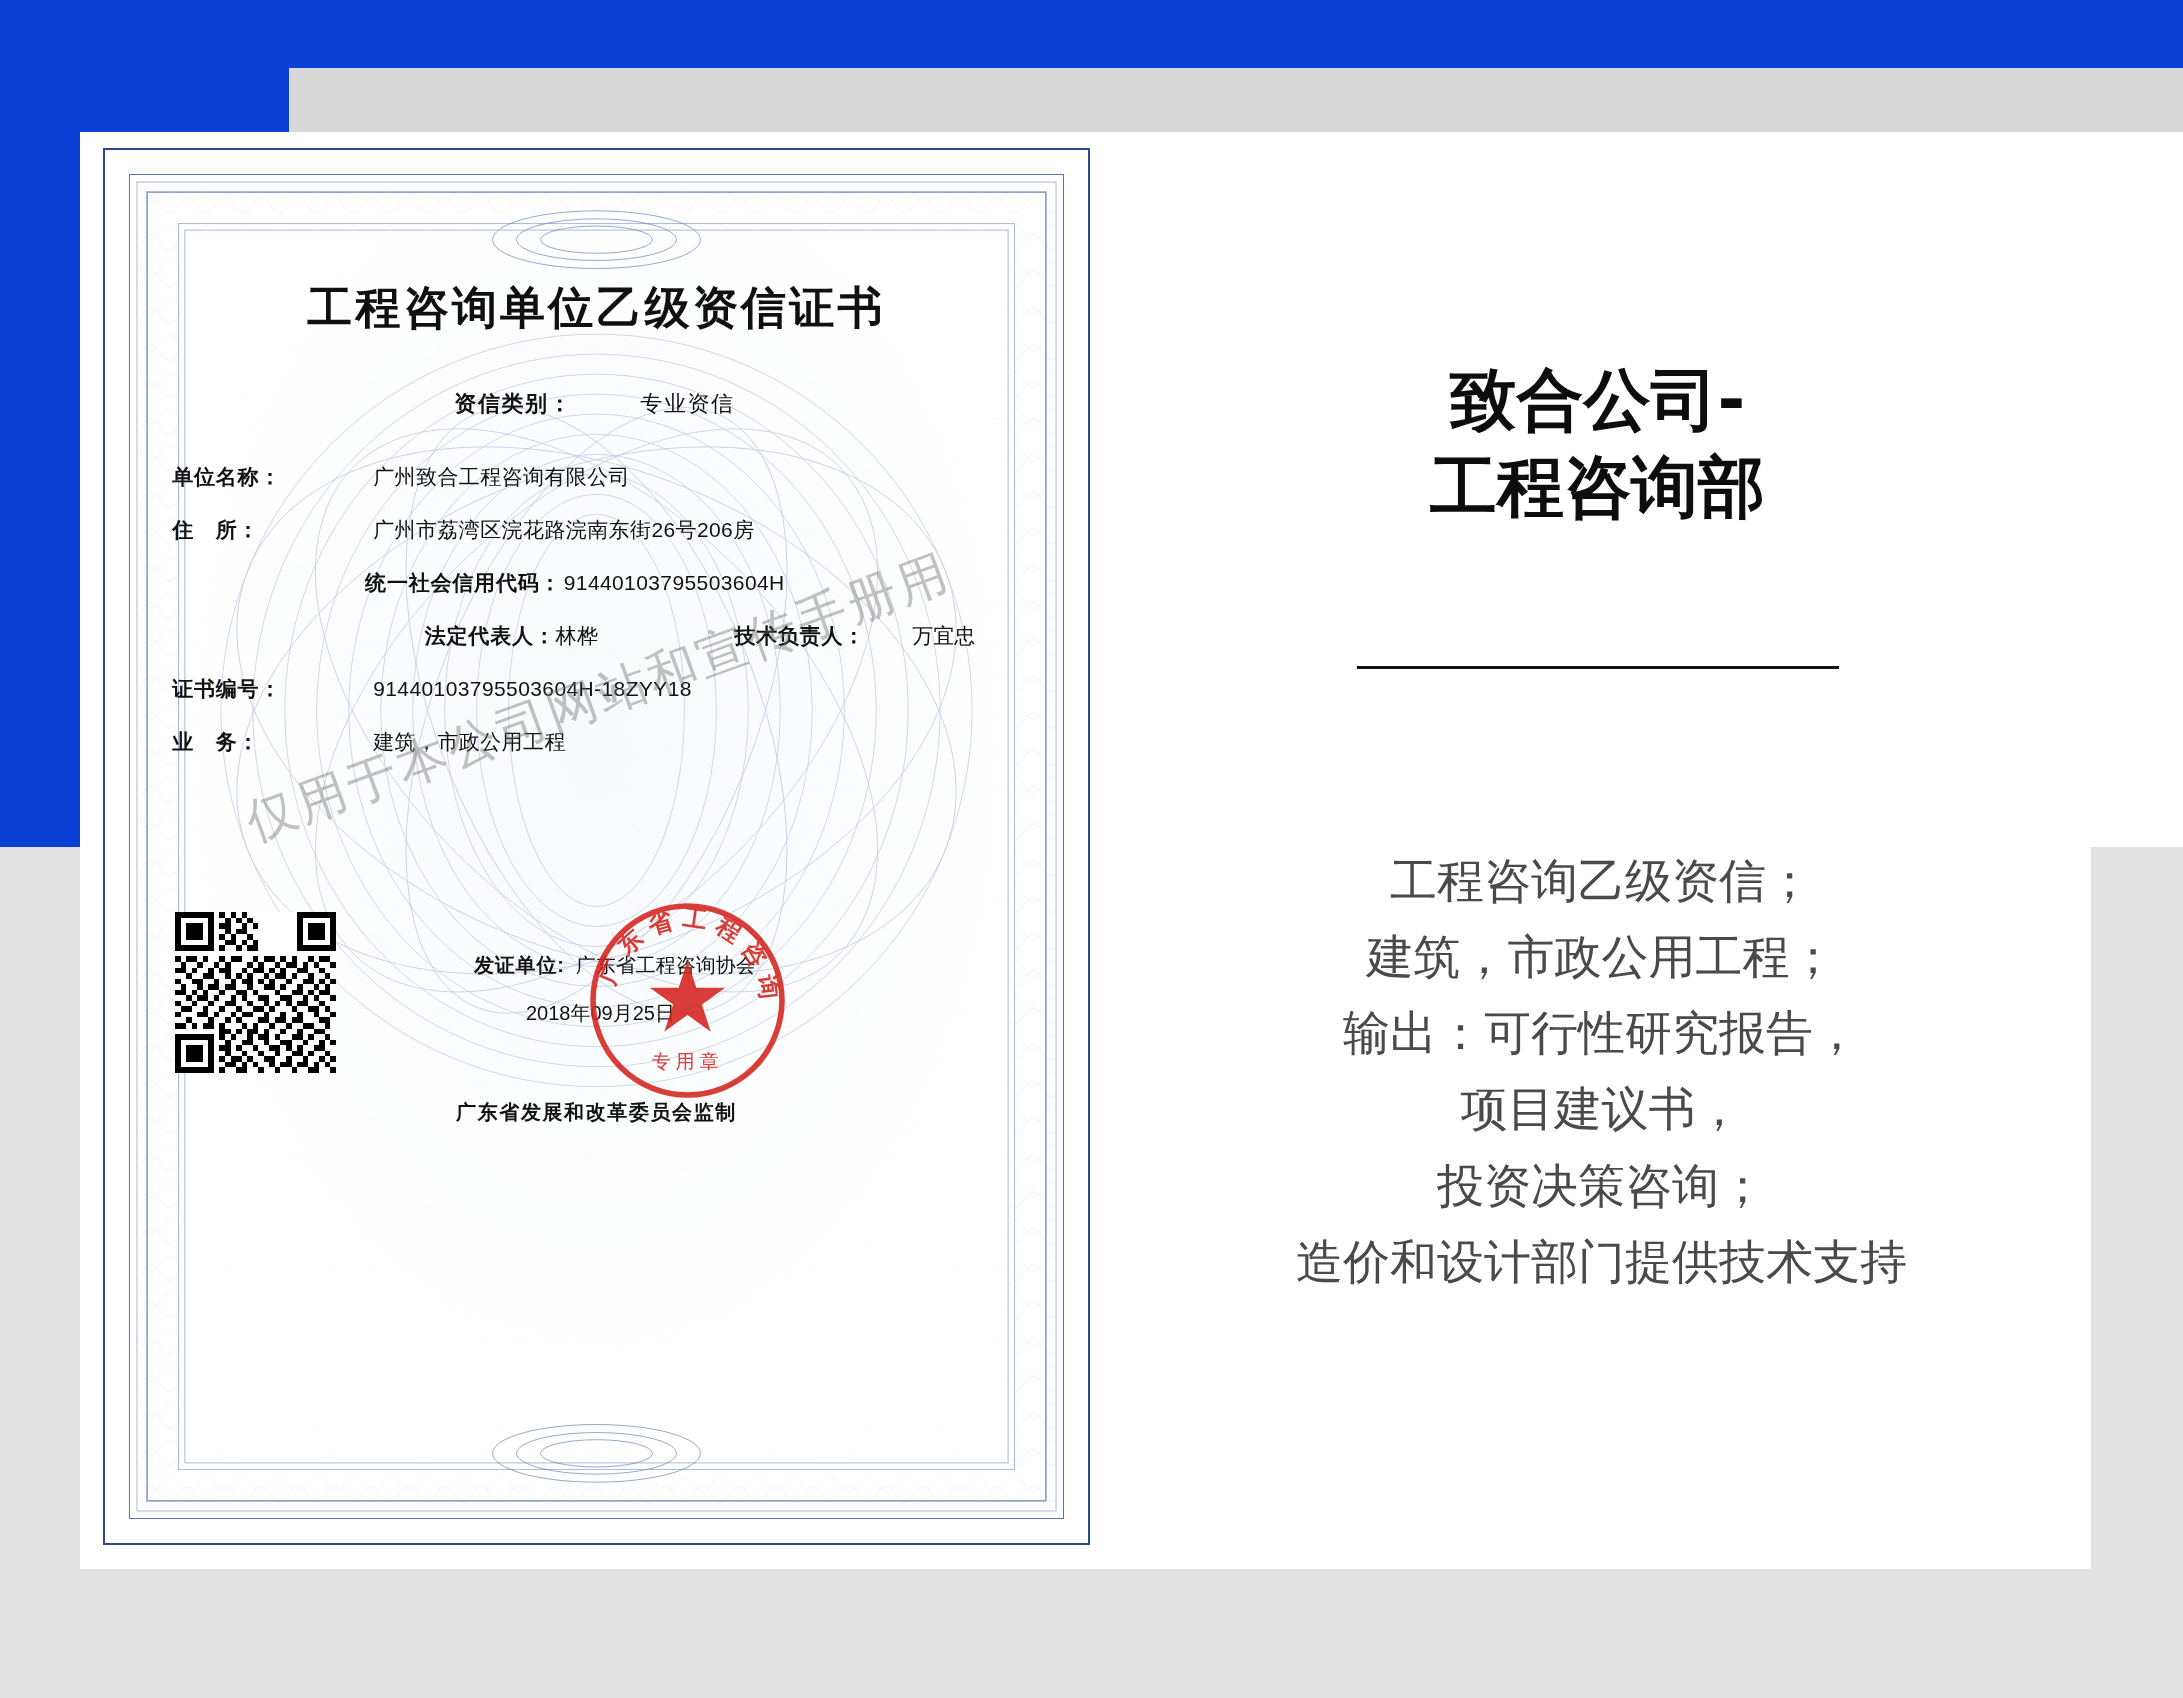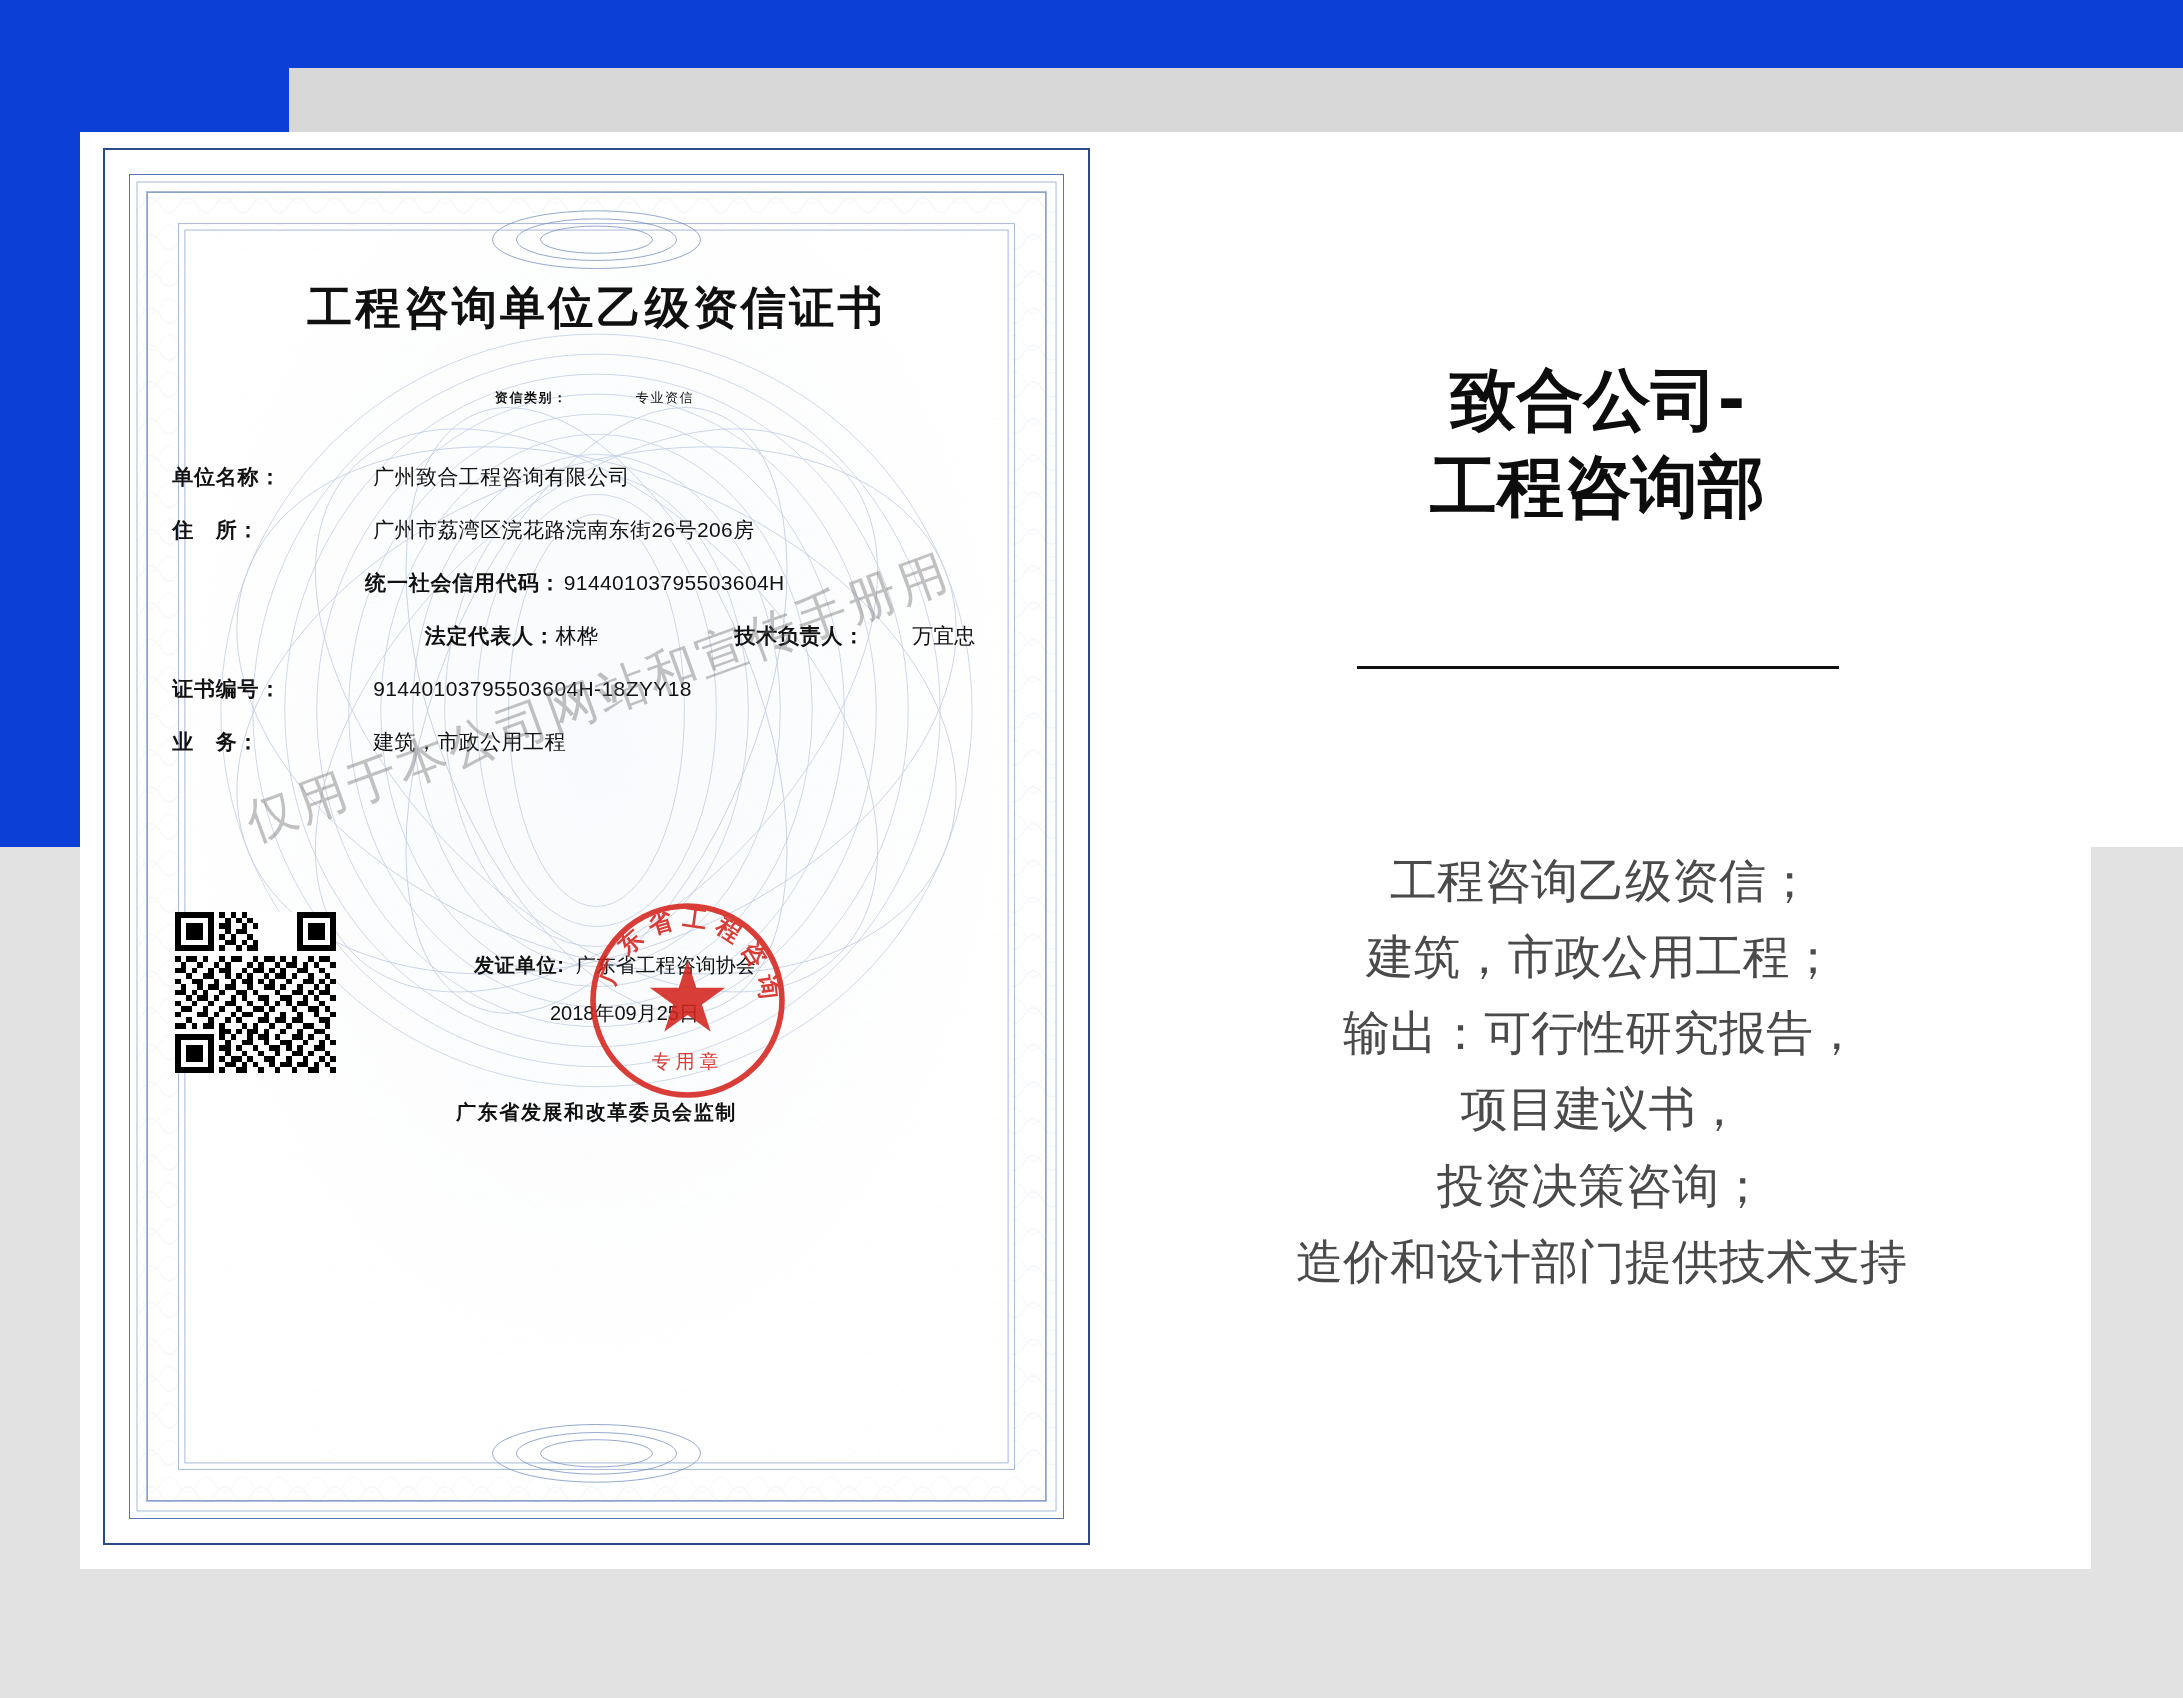--- a/index.html
+++ b/index.html
@@ -106,21 +106,21 @@
     letter-spacing: 3.2px;
     color: #101010;
     font-family: "DejaVu Sans", "Liberation Sans", sans-serif;
   }
 
   #cert-type-row {
     position: absolute;
     left: 0; right: 4px;
     top: 183px;
     text-align: center;
-    font-size: 13px;
+    font-size: 22px;
     color: #111;
     font-family: Liberation Mono, monospace;
   }
   #cert-type-row .lbl {
     font-weight: bold;
     letter-spacing: 1.6px;
   }
   #cert-type-row .val {
     display: inline-block;
     margin-left: 68px;
@@ -175,21 +175,21 @@
   
   #issue-block {
     position: absolute;
     left: 313px;
     top: 746px;
     font-size: 20px;
     color: #111;
   }
   #issue-block .line1 .lbl { font-weight: bold; letter-spacing: 0.8px; }
   #issue-block .line1 .val { margin-left: 11.2px; }
-  #issue-block .line2 { margin-top: 21px; margin-left: 76px; }
+  #issue-block .line2 { margin-top: 21px; margin-left: 52px; }
 
   
   #seal {
     position: absolute;
     left: 424px;
     top: 692px;
     width: 205px;
     height: 205px;
     pointer-events: none;
   }

